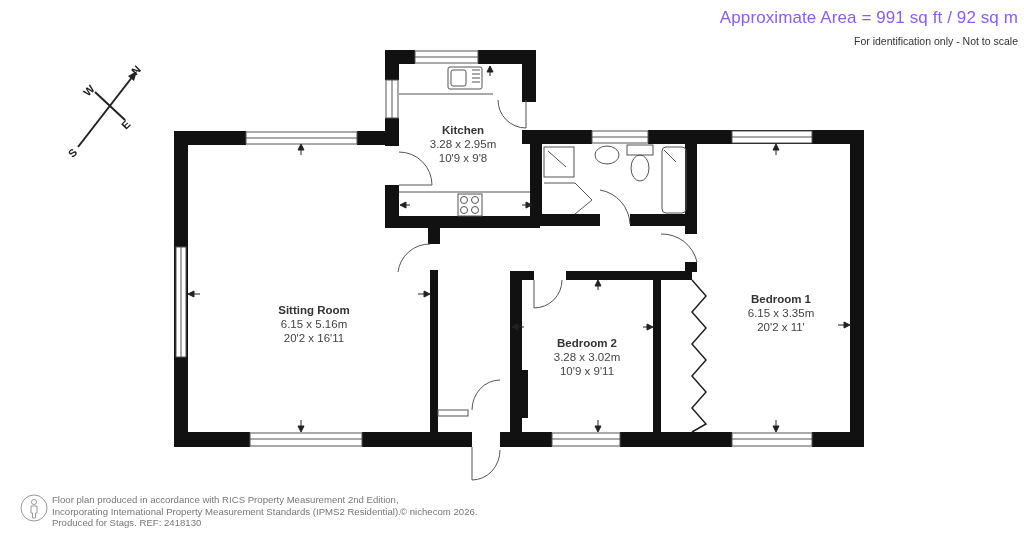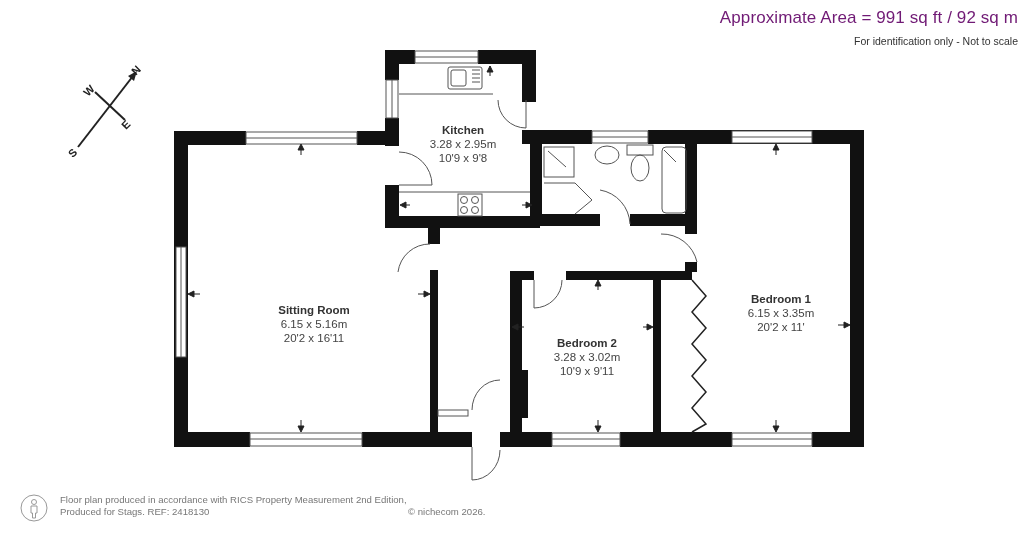--- a/index.html
+++ b/index.html
@@ -1,23 +1,23 @@
 <!DOCTYPE html>
 <html><head>
 <meta charset="utf-8">
 <style>
   html,body{margin:0;padding:0;background:#ffffff;}
   body{width:1024px;height:545px;position:relative;overflow:hidden;font-family:"Liberation Sans",sans-serif;color:#222;}
-  .area-title{position:absolute;right:6px;top:8px;font-size:17px;color:#701a75;letter-spacing:0.1px;}
+  .area-title{position:absolute;right:6px;top:8px;font-size:17px;color:#8b5cf6;letter-spacing:0.1px;}
   .area-sub{position:absolute;right:6px;top:35px;font-size:10.5px;color:#333;text-align:center;}
   #plan{position:absolute;left:0;top:0;}
   .room-name{font-family:"Liberation Sans",sans-serif;font-weight:bold;font-size:11.5px;fill:#333;}
   .room-dim{font-family:"Liberation Sans",sans-serif;font-size:11.5px;fill:#444;}
   .compass-l{font-family:"Liberation Sans",sans-serif;font-weight:bold;font-size:11px;fill:#222;}
-  .footer{position:absolute;left:52px;top:494px;font-size:9.6px;color:#777;line-height:11.6px;margin-left:8px;}
+  .footer{position:absolute;left:52px;top:494px;font-size:9.6px;color:#777;line-height:11.6px;}
   .footer .copy{position:absolute;left:348px;top:11.6px;white-space:nowrap;}
   .footer-icon{position:absolute;left:20px;top:494px;width:28px;height:28px;}
 </style>
 </head>
 <body>
 
 <div class="area-title">Approximate Area = 991 sq ft / 92 sq m</div>
 <div class="area-sub">For identification only - Not to scale</div>
 
 <svg id="plan" width="1024" height="545" viewBox="0 0 1024 545">
@@ -193,15 +193,16 @@
   </g>
 </svg>
 
 <svg class="footer-icon" viewBox="0 0 28 28">
   <circle cx="14" cy="14" r="13" fill="none" stroke="#999" stroke-width="1"></circle>
   <circle cx="14" cy="8" r="2.5" fill="none" stroke="#999" stroke-width="1"></circle>
   <path d="M11 12 L17 12 L17 19 L15.5 19 L15.5 24 L12.5 24 L12.5 19 L11 19 Z" fill="none" stroke="#999" stroke-width="1"></path>
 </svg>
 <div class="footer">
   <div>Floor plan produced in accordance with RICS Property Measurement 2nd Edition,</div>
+  <div>Incorporating International Property Measurement Standards (IPMS2 Residential).</div>
   <div>Produced for Stags.   REF: 2418130</div>
   <span class="copy">© nichecom 2026.</span>
 </div>
 
 </body></html>

